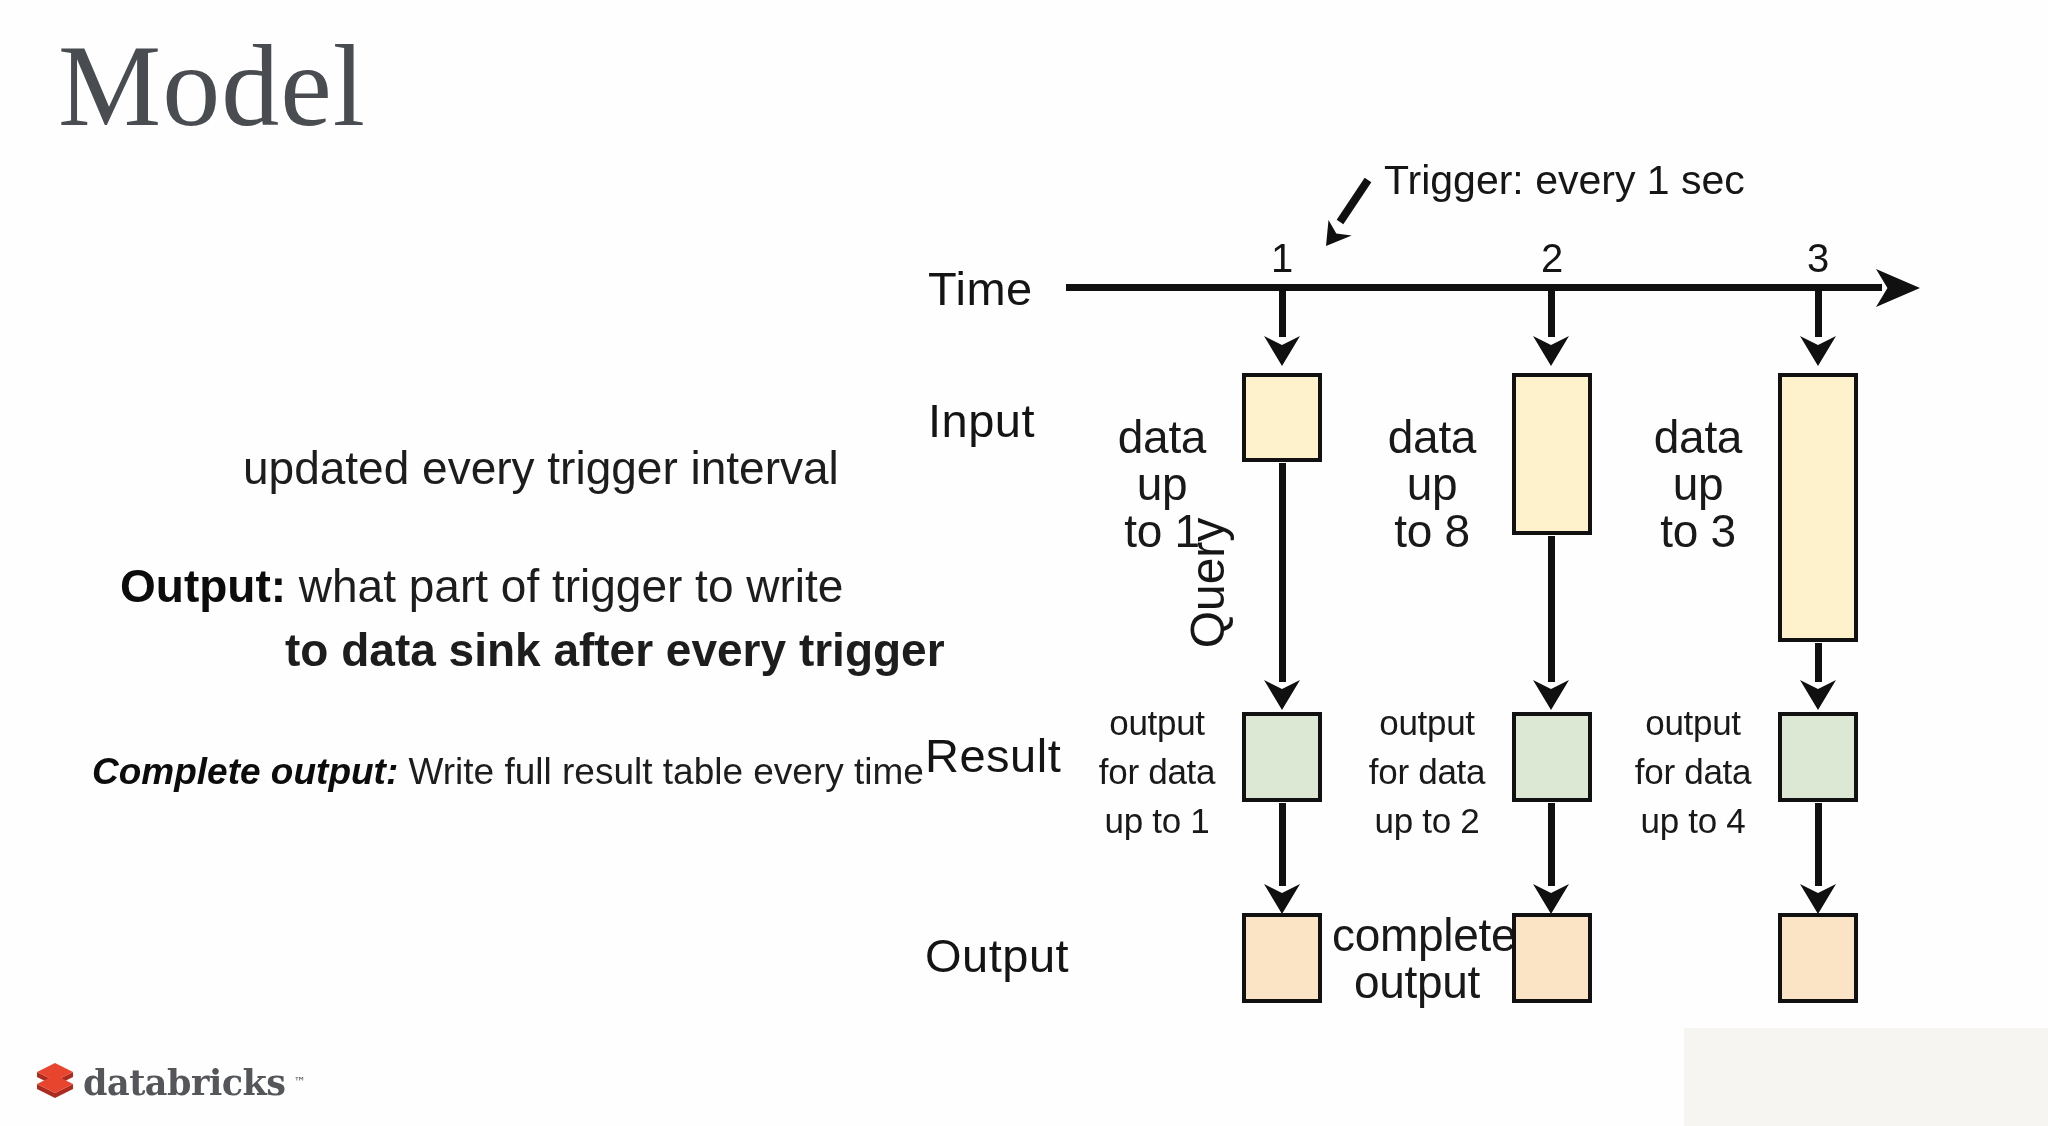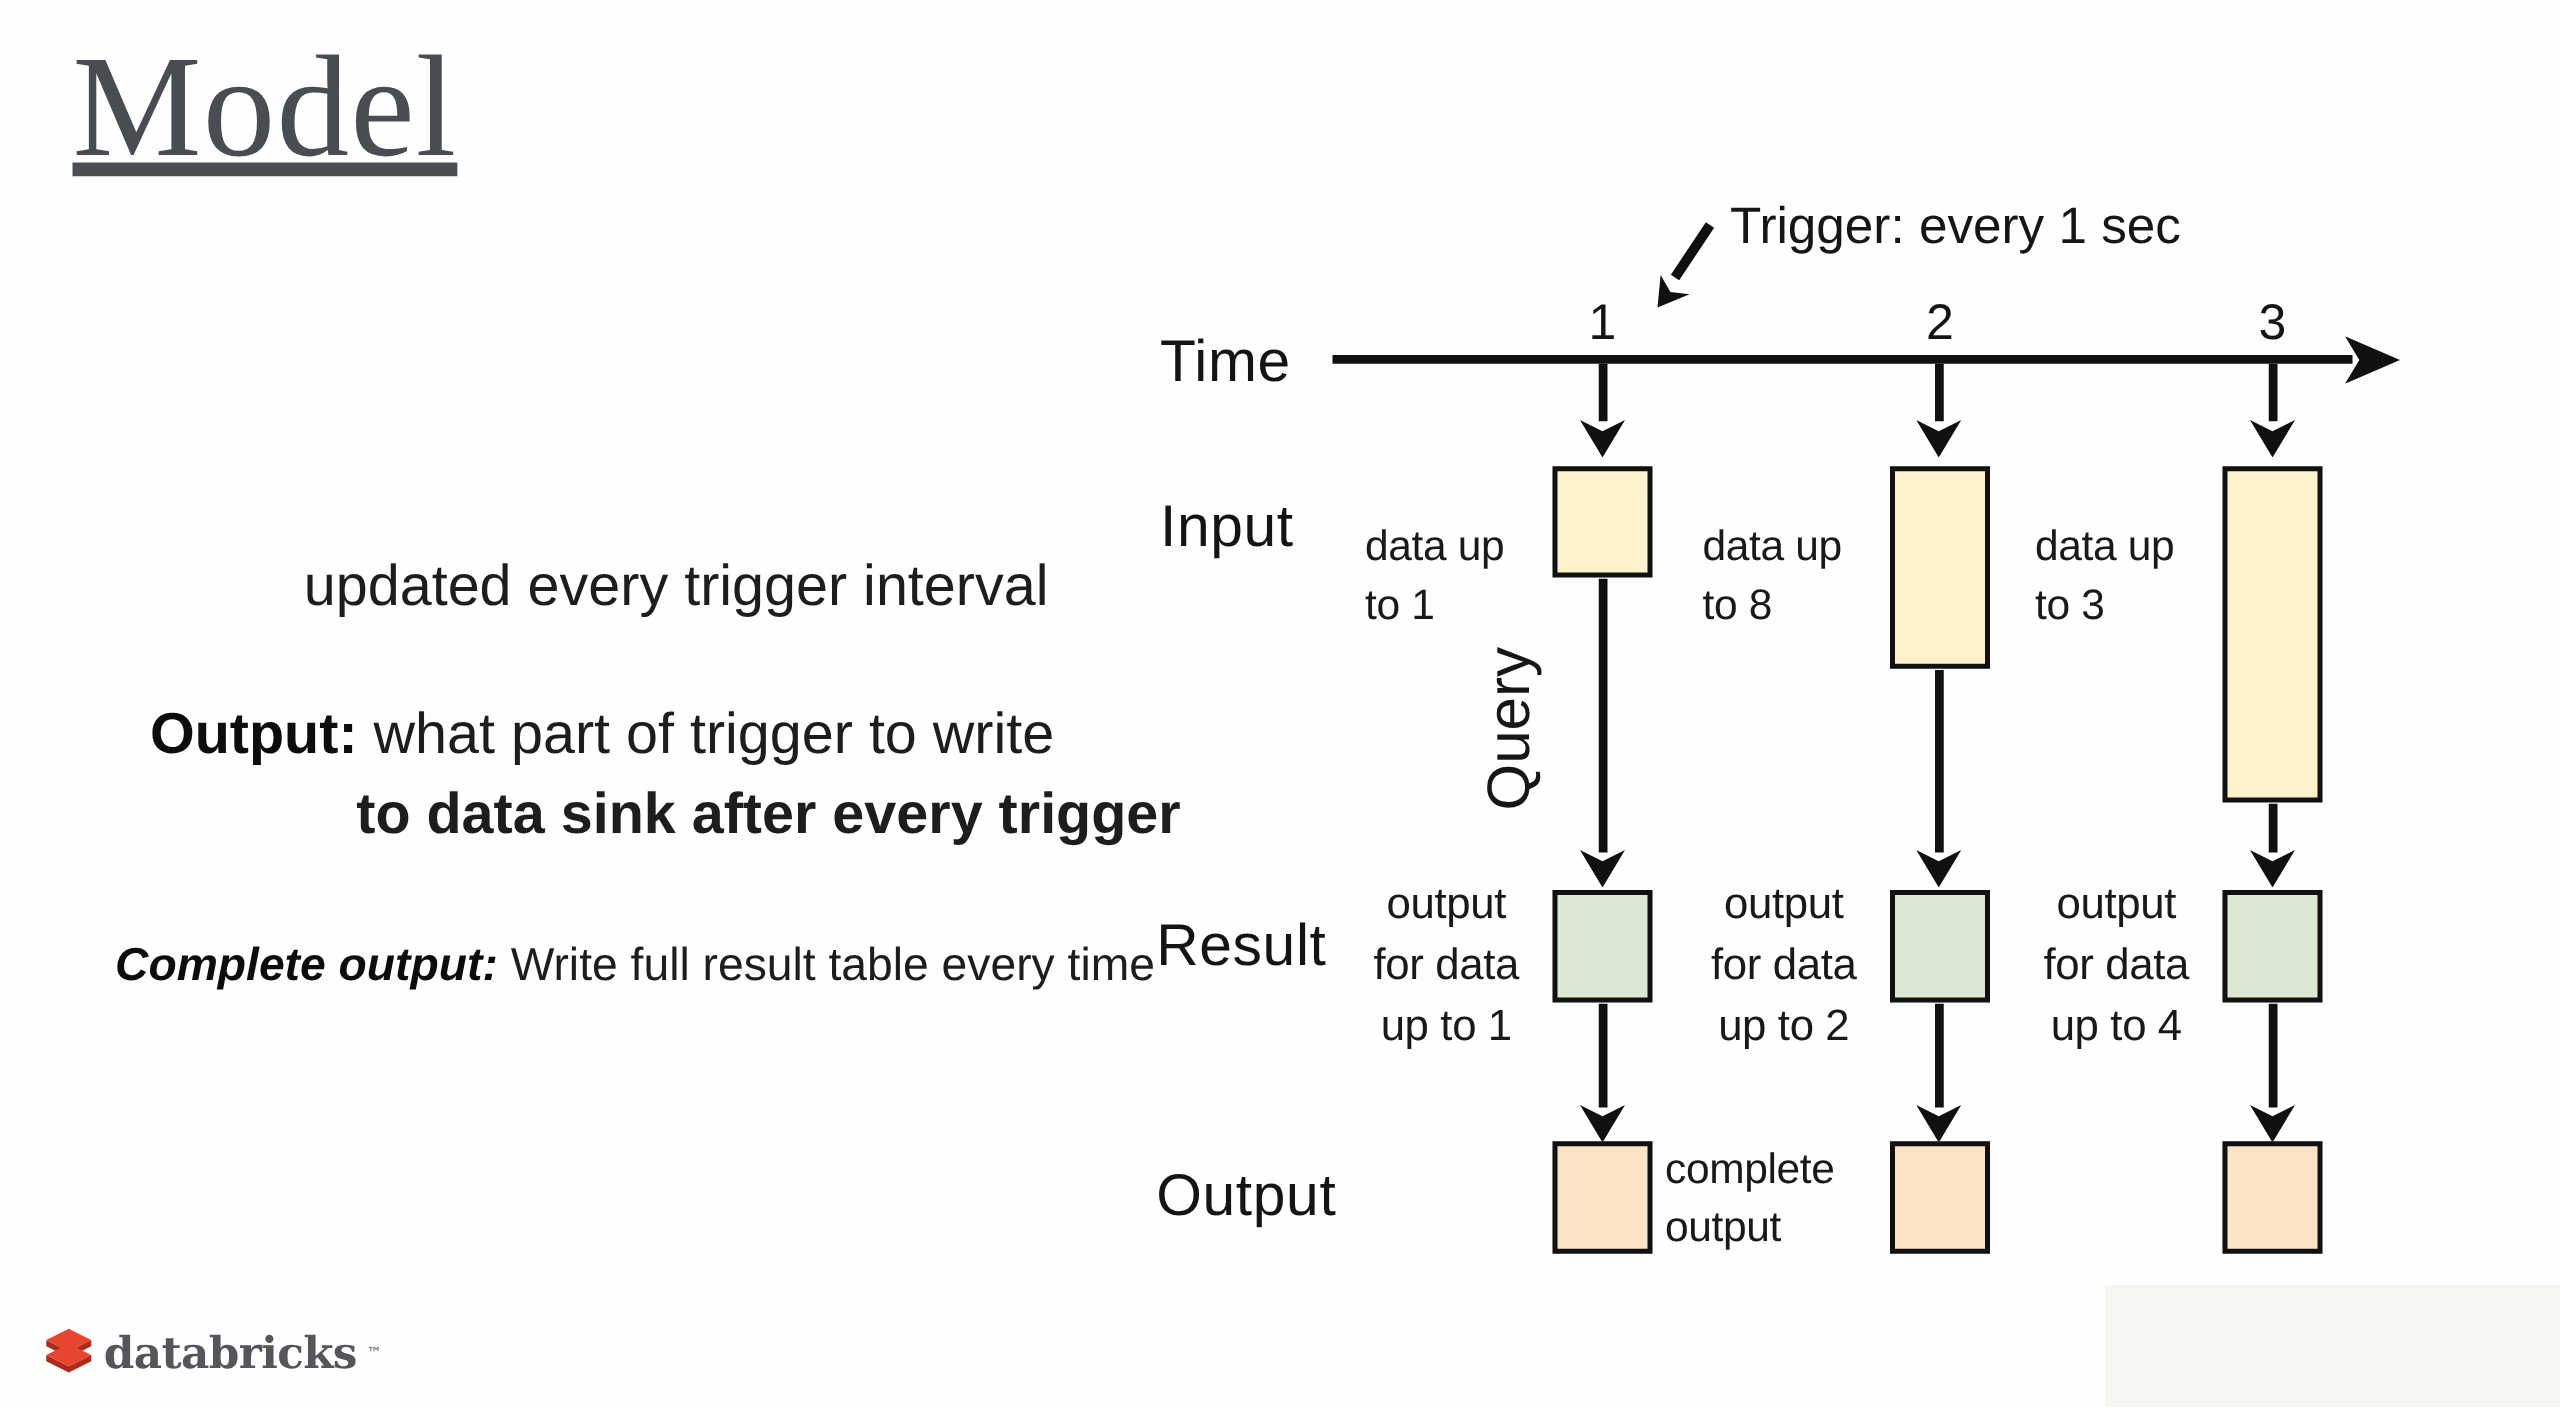--- a/index.html
+++ b/index.html
@@ -4,31 +4,31 @@
 <style>
   html,body{margin:0;padding:0;background:#ffffff;}
   #slide{
     position:relative;width:2048px;height:1126px;background:#fefefe;
     font-family:"Liberation Sans",sans-serif;color:#161616;overflow:hidden;
   }
   .abs{position:absolute;}
   
   .title{
     font-family:"Liberation Serif",serif;font-weight:400;
-    font-size:116px;line-height:1;color:#494c51;letter-spacing:1px;text-decoration:underline;
+    font-size:116px;line-height:1;color:#494c51;letter-spacing:1px;
   }
   
   .bullet-line{font-size:46px;line-height:1.05;white-space:nowrap;color:#1d1d1d;}
   .bullet-line b{font-weight:700;color:#0c0c0c;}
   .complete-line{font-size:37px;line-height:1.05;white-space:nowrap;color:#1d1d1d;}
   .complete-line b{font-weight:700;font-style:italic;color:#0c0c0c;text-align:center;}
   
   .rowlabel{font-size:47px;line-height:1;color:#141414;letter-spacing:0.5px;}
   
-  .note{font-size:34px;line-height:47px;color:#191919;text-align:left;letter-spacing:-0.3px;}
+  .note{font-size:46px;line-height:47px;color:#191919;text-align:center;letter-spacing:-0.3px;}
   .note3{font-size:35px;line-height:49px;color:#191919;text-align:center;letter-spacing:-0.3px;}
   .ticknum{font-size:40px;line-height:1;color:#141414;text-align:center;width:40px;}
   .trigger-note{font-size:41px;line-height:1;color:#161616;}
   .query-label{
     font-size:48px;line-height:52px;color:#161616;width:180px;height:52px;text-align:center;
     transform:rotate(-90deg);transform-origin:center center;
   }
   
   .hline{background:#101010;height:7px;}
   .vline{background:#101010;width:7px;}

